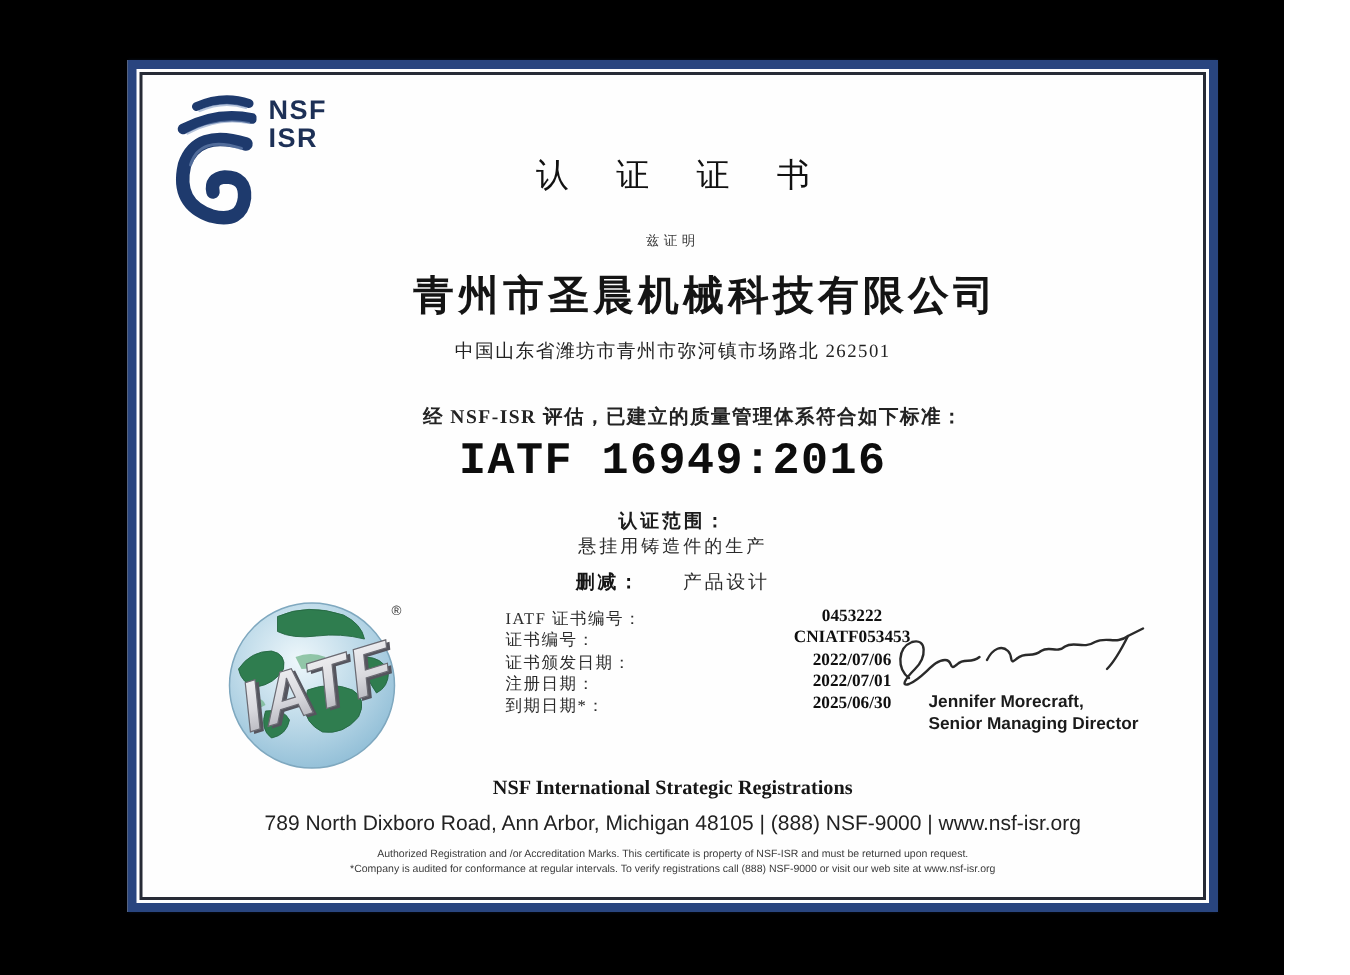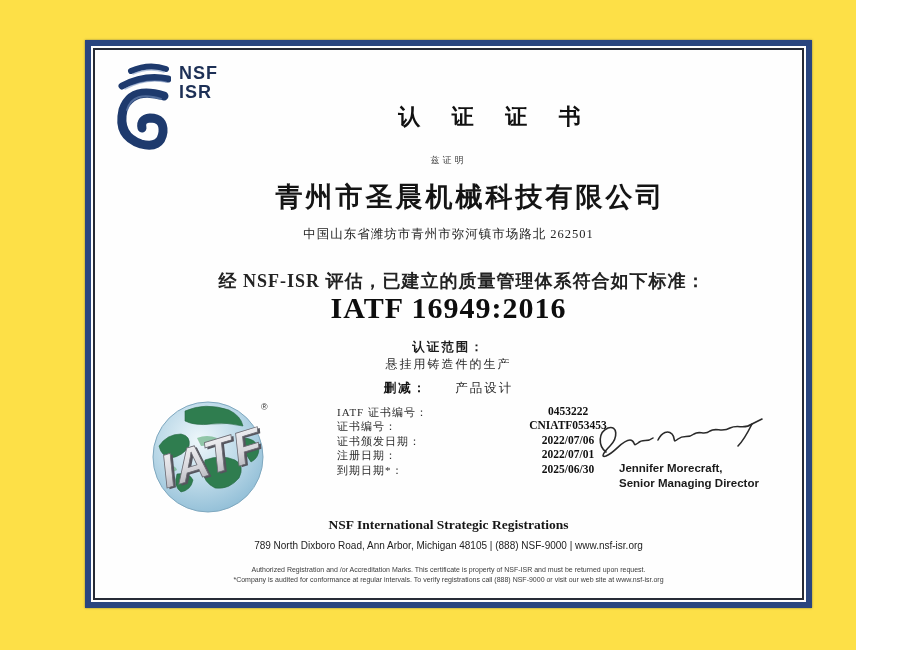--- a/index.html
+++ b/index.html
@@ -1,42 +1,42 @@
 <!DOCTYPE html>
 <html><head>
 <meta charset="utf-8">
 <style>
   * { margin:0; padding:0; box-sizing:border-box; }
   html,body { width:900px; height:650px; background:#ffffff; overflow:hidden;
               font-family:"Liberation Serif","DejaVu Serif",serif; }
-  .page { position:relative; width:856px; height:650px; background:#fde047; }
+  .page { position:relative; width:856px; height:650px; background:#000000; }
 
   .cert-outer { position:absolute; left:85px; top:40px; width:727px; height:568px;
                 border:6px solid #29457f; background:#fefefe;
                 box-shadow:0 0 2px rgba(20,35,70,.5); }
   .cert-inner { position:absolute; inset:2px; border:2px solid #272b36; }
   .content { position:absolute; inset:0; }
 
   .abs { position:absolute; }
   .cline { left:0; width:100%; text-align:center; }
 
   
   .nsf-logo { left:14px; top:8px; width:160px; height:100px; }
   .nsf-swirl { position:absolute; left:0; top:4px; }
   .nsf-words { position:absolute; left:70px; top:6px; color:#1d3056;
                font-family:"Liberation Sans","DejaVu Sans",sans-serif;
                font-weight:bold; font-size:18px; line-height:19px; letter-spacing:1px; }
 
-  .title { top:52px; font-size:22px; font-weight:bold; letter-spacing:13px; color:#111;
-           padding-left:13px;margin-left:41px; }
+  .title { top:52px; font-size:22px; font-weight:normal; letter-spacing:13px; color:#111;
+           padding-left:13px; }
   .certify { top:104px; font-size:9px; letter-spacing:3px; color:#3a3a3a; }
   .company { top:129px; font-size:27px; font-weight:bold; letter-spacing:3px; color:#141414;padding-left:44px; }
   .address { top:176px; font-size:12.5px; color:#222; letter-spacing:1px; }
-  .assessment { top:219px; font-size:18px; font-weight:bold; color:#232323; letter-spacing:1px;padding-left:27px; }
-  .standard { top:241px; font-size:30px; font-weight:bold; color:#0d0d0d; letter-spacing:1px; }
+  .assessment { top:219px; font-size:13px; font-weight:bold; color:#232323; letter-spacing:1px;padding-left:27px; }
+  .standard { top:241px; font-size:30px; font-weight:bold; color:#0d0d0d; letter-spacing:1px;font-family:Liberation Mono, monospace; }
   .scope-label { top:289px; font-size:12.5px; font-weight:bold; color:#1c1c1c; letter-spacing:2px; }
   .scope-value { top:306px; font-size:12px; color:#2a2a2a; letter-spacing:2px; }
   .exclusion { top:330px; font-size:12.5px; color:#2a2a2a; letter-spacing:2px; }
   .exclusion b { font-weight:bold; color:#151515; margin-right:28px; }
 
   
   .globe { left:52px; top:344px; }
 
   
   .details { left:0px; top:355px; width:100%;margin-left:32px; }
@@ -49,21 +49,21 @@
   .sig-svg { left:497px; top:366px; }
   .sig-name  { left:524px; top:412px; font-family:"Liberation Sans","DejaVu Sans",sans-serif;
                font-size:11.5px; font-weight:600; color:#1b1b1b; }
   .sig-title { left:524px; top:427px; font-family:"Liberation Sans","DejaVu Sans",sans-serif;
                font-size:11.5px; font-weight:600; color:#1b1b1b; }
 
   
   .footer-org  { top:467px; font-family:Liberation Serif, serif;
                  font-size:13.5px; font-weight:bold; color:#161616; }
   .footer-addr { top:490px; font-family:"Liberation Sans","DejaVu Sans",sans-serif;
-                 font-size:10px; color:#222; }
+                 font-size:14px; color:#222; }
   .fine-1 { top:516px; font-family:"Liberation Sans","DejaVu Sans",sans-serif;
             font-size:7px; color:#3b3b3b; }
   .fine-2 { top:526px; font-family:"Liberation Sans","DejaVu Sans",sans-serif;
             font-size:7px; color:#3b3b3b; }
 </style>
 </head>
 <body>
 
 <div class="page">
   <div class="cert-outer">

